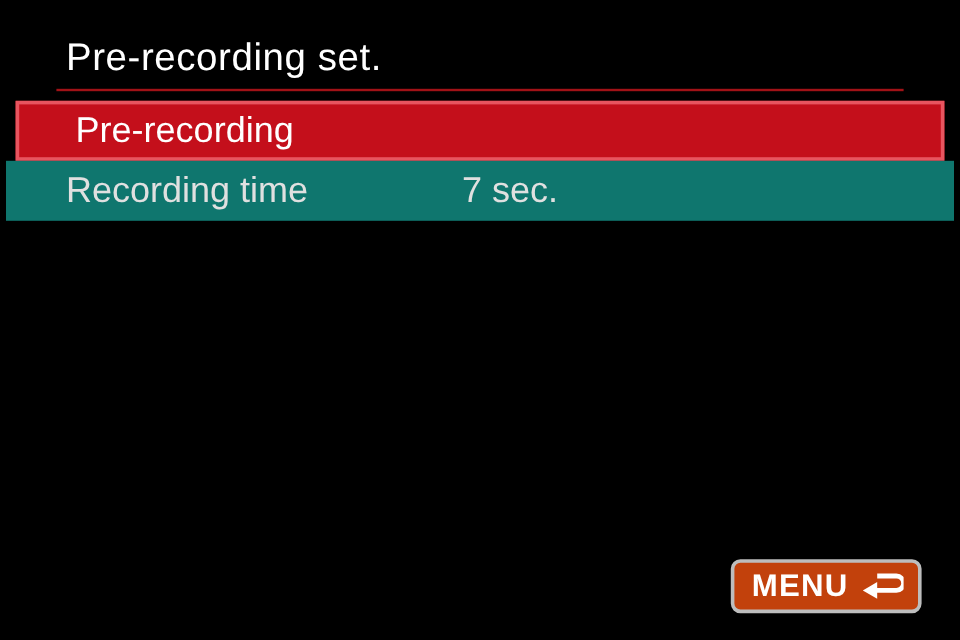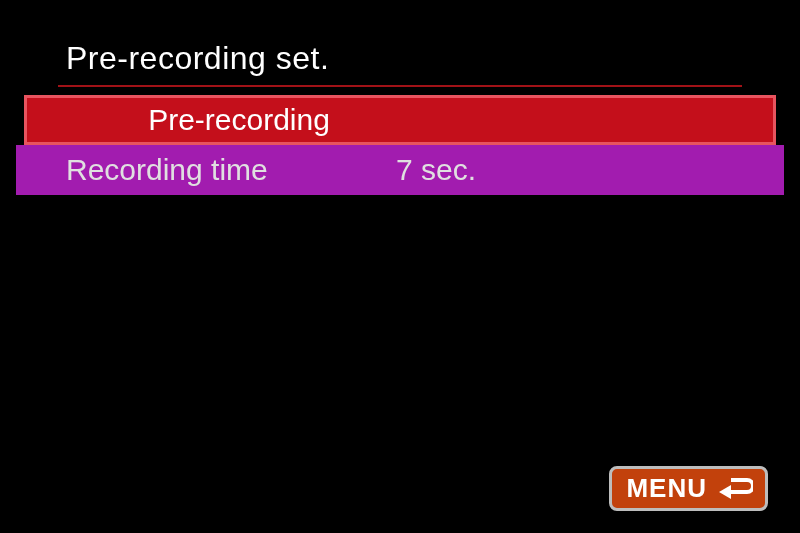--- a/index.html
+++ b/index.html
@@ -8,21 +8,21 @@
     height: 533px;
     background: #000;
     font-family: Arial, Helvetica, sans-serif;
     color: #fff;
     position: relative;
     overflow: hidden;
   }
   .screen {
     width: 100%;
     height: 100%;
-    padding: 16px;
+    padding: 5px;
     position: relative;
   }
   .title-area {
     padding: 24px 50px 8px 50px;
   }
   .title {
     font-size: 32px;
     font-weight: 400;
     letter-spacing: 0.5px;
   }
@@ -41,24 +41,23 @@
     padding: 0 0 0 50px;
     font-size: 30px;
     font-weight: 400;
   }
   .menu-row.selected {
     background: #c40f1b;
     border: 3px solid #e8545f;
     padding-left: 47px;
     margin-left: 8px;
     margin-right: 8px;
-    text-align: center;
   }
   .menu-row.inactive {
-    background: #a21caf;
+    background: #0f766e;
     color: #e0e0e0;
   }
   .menu-label {
     flex: 0 0 330px;
   }
   .menu-value {
     flex: 1;
   }
   .menu-button {
     position: absolute;

